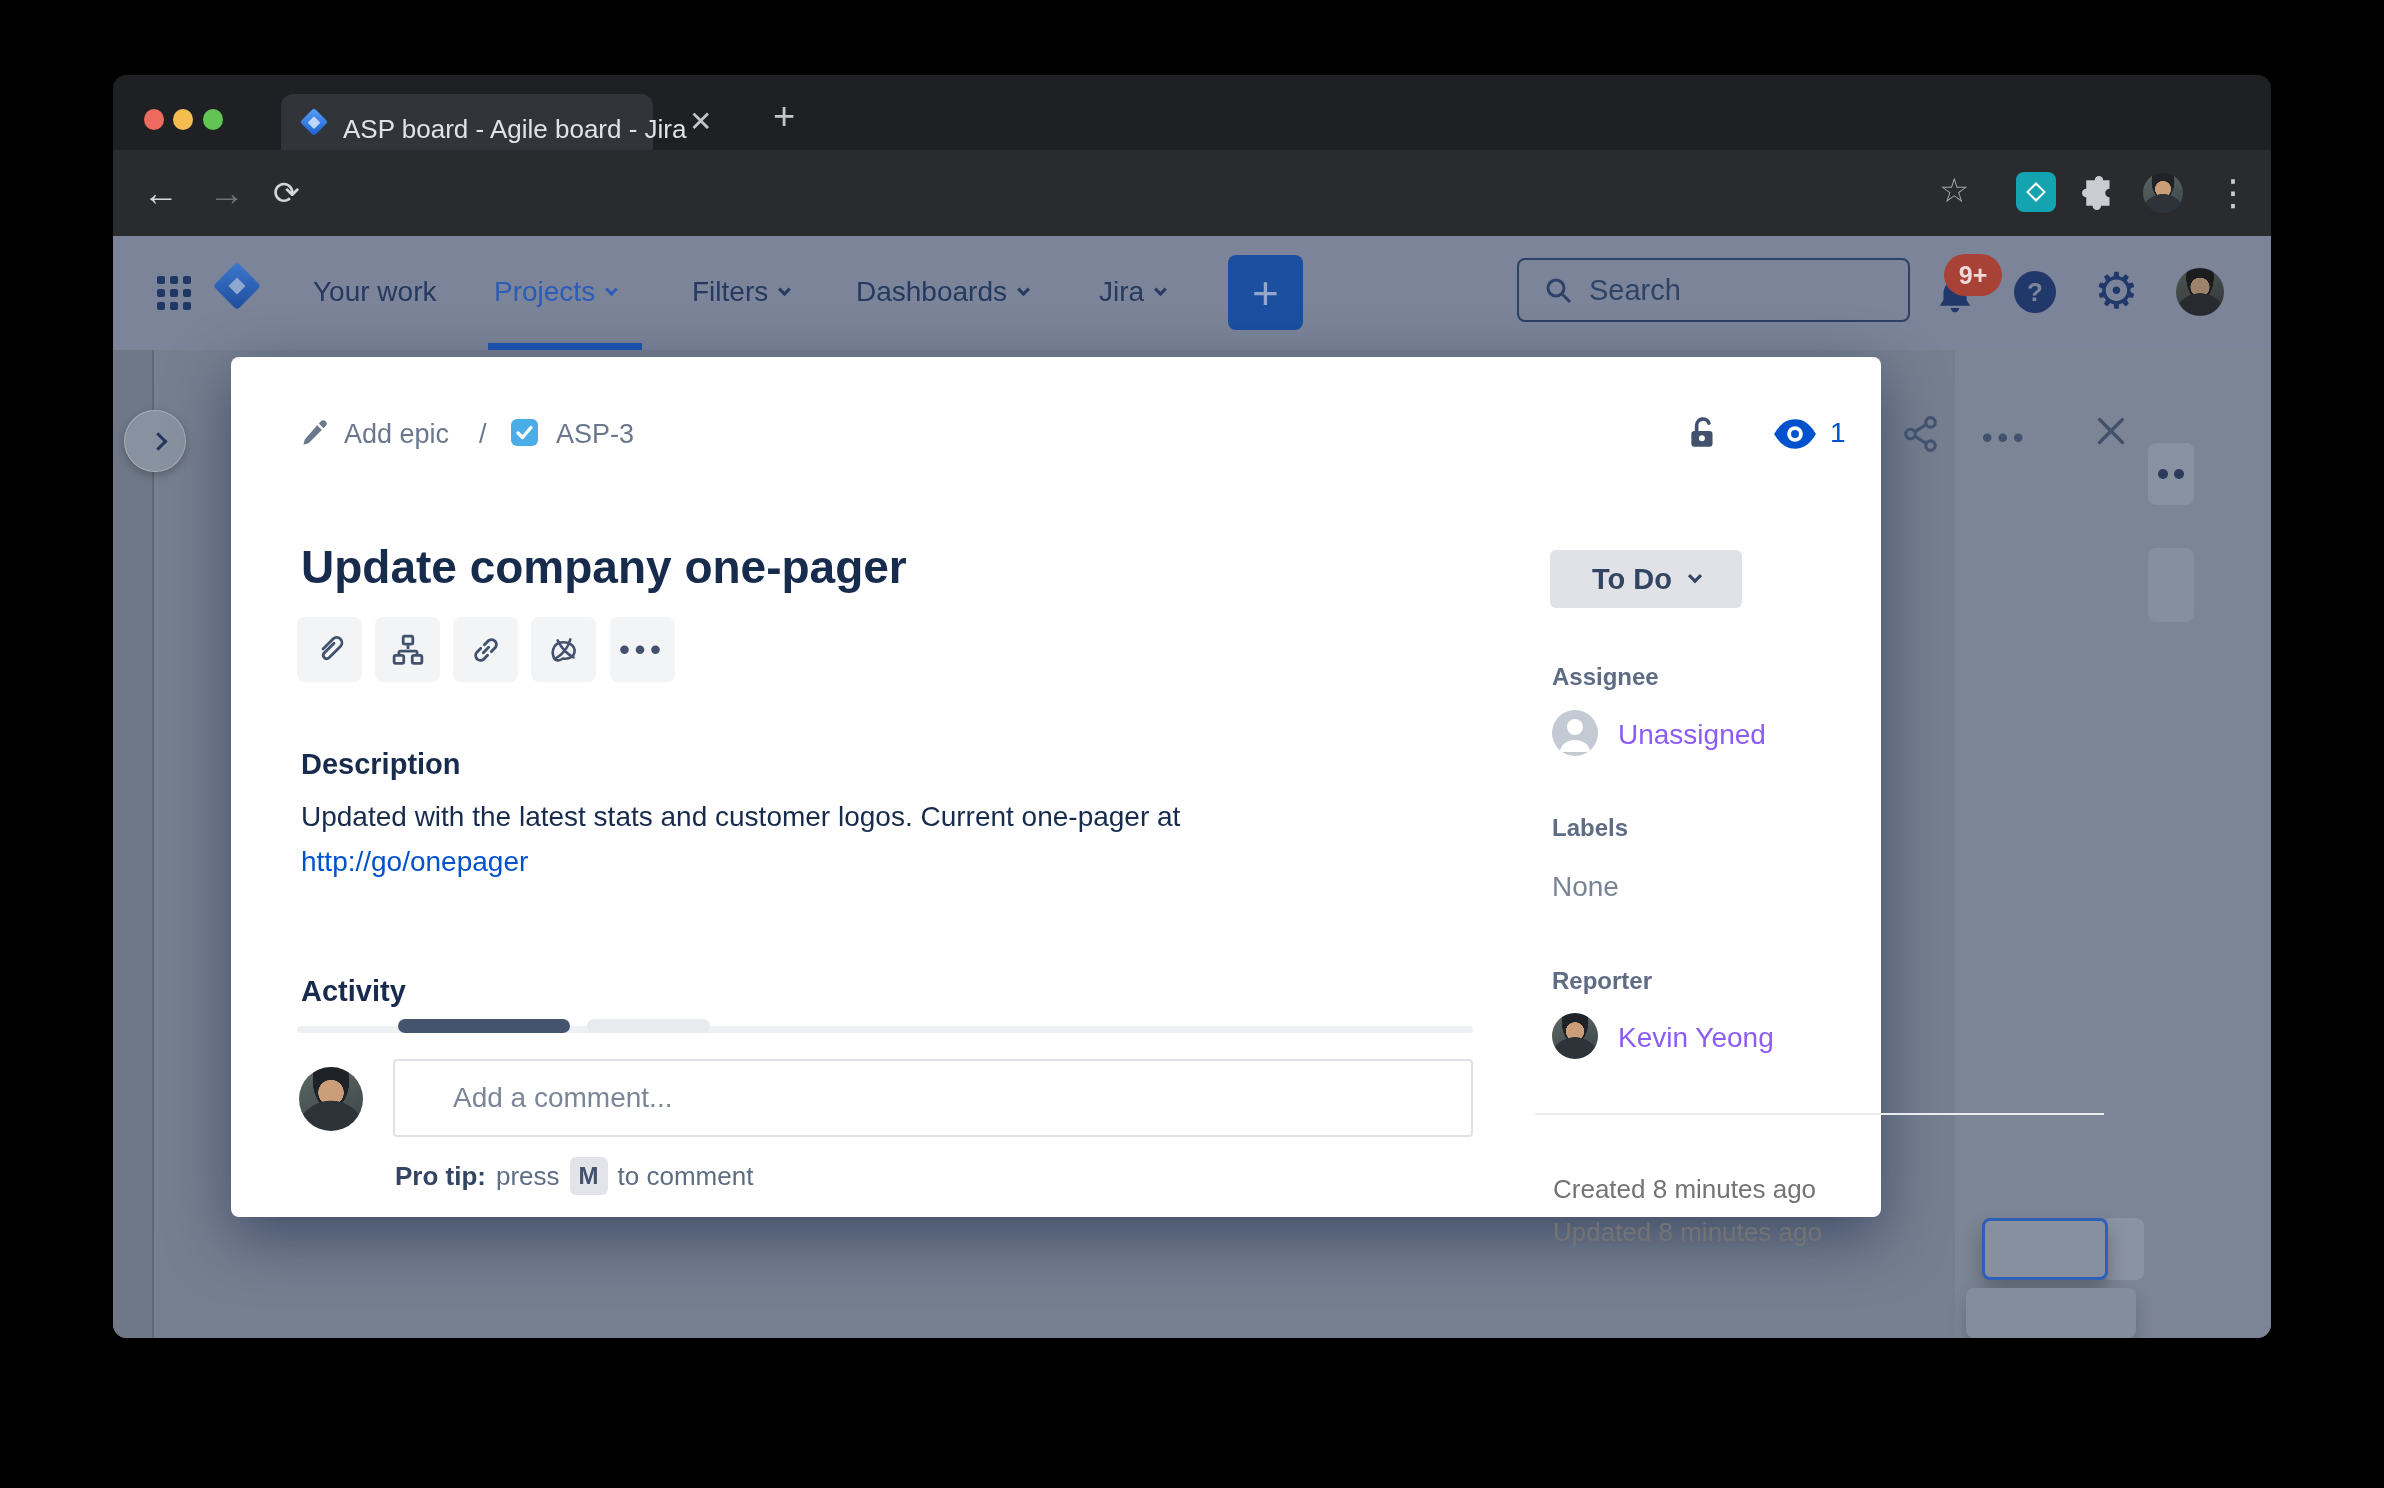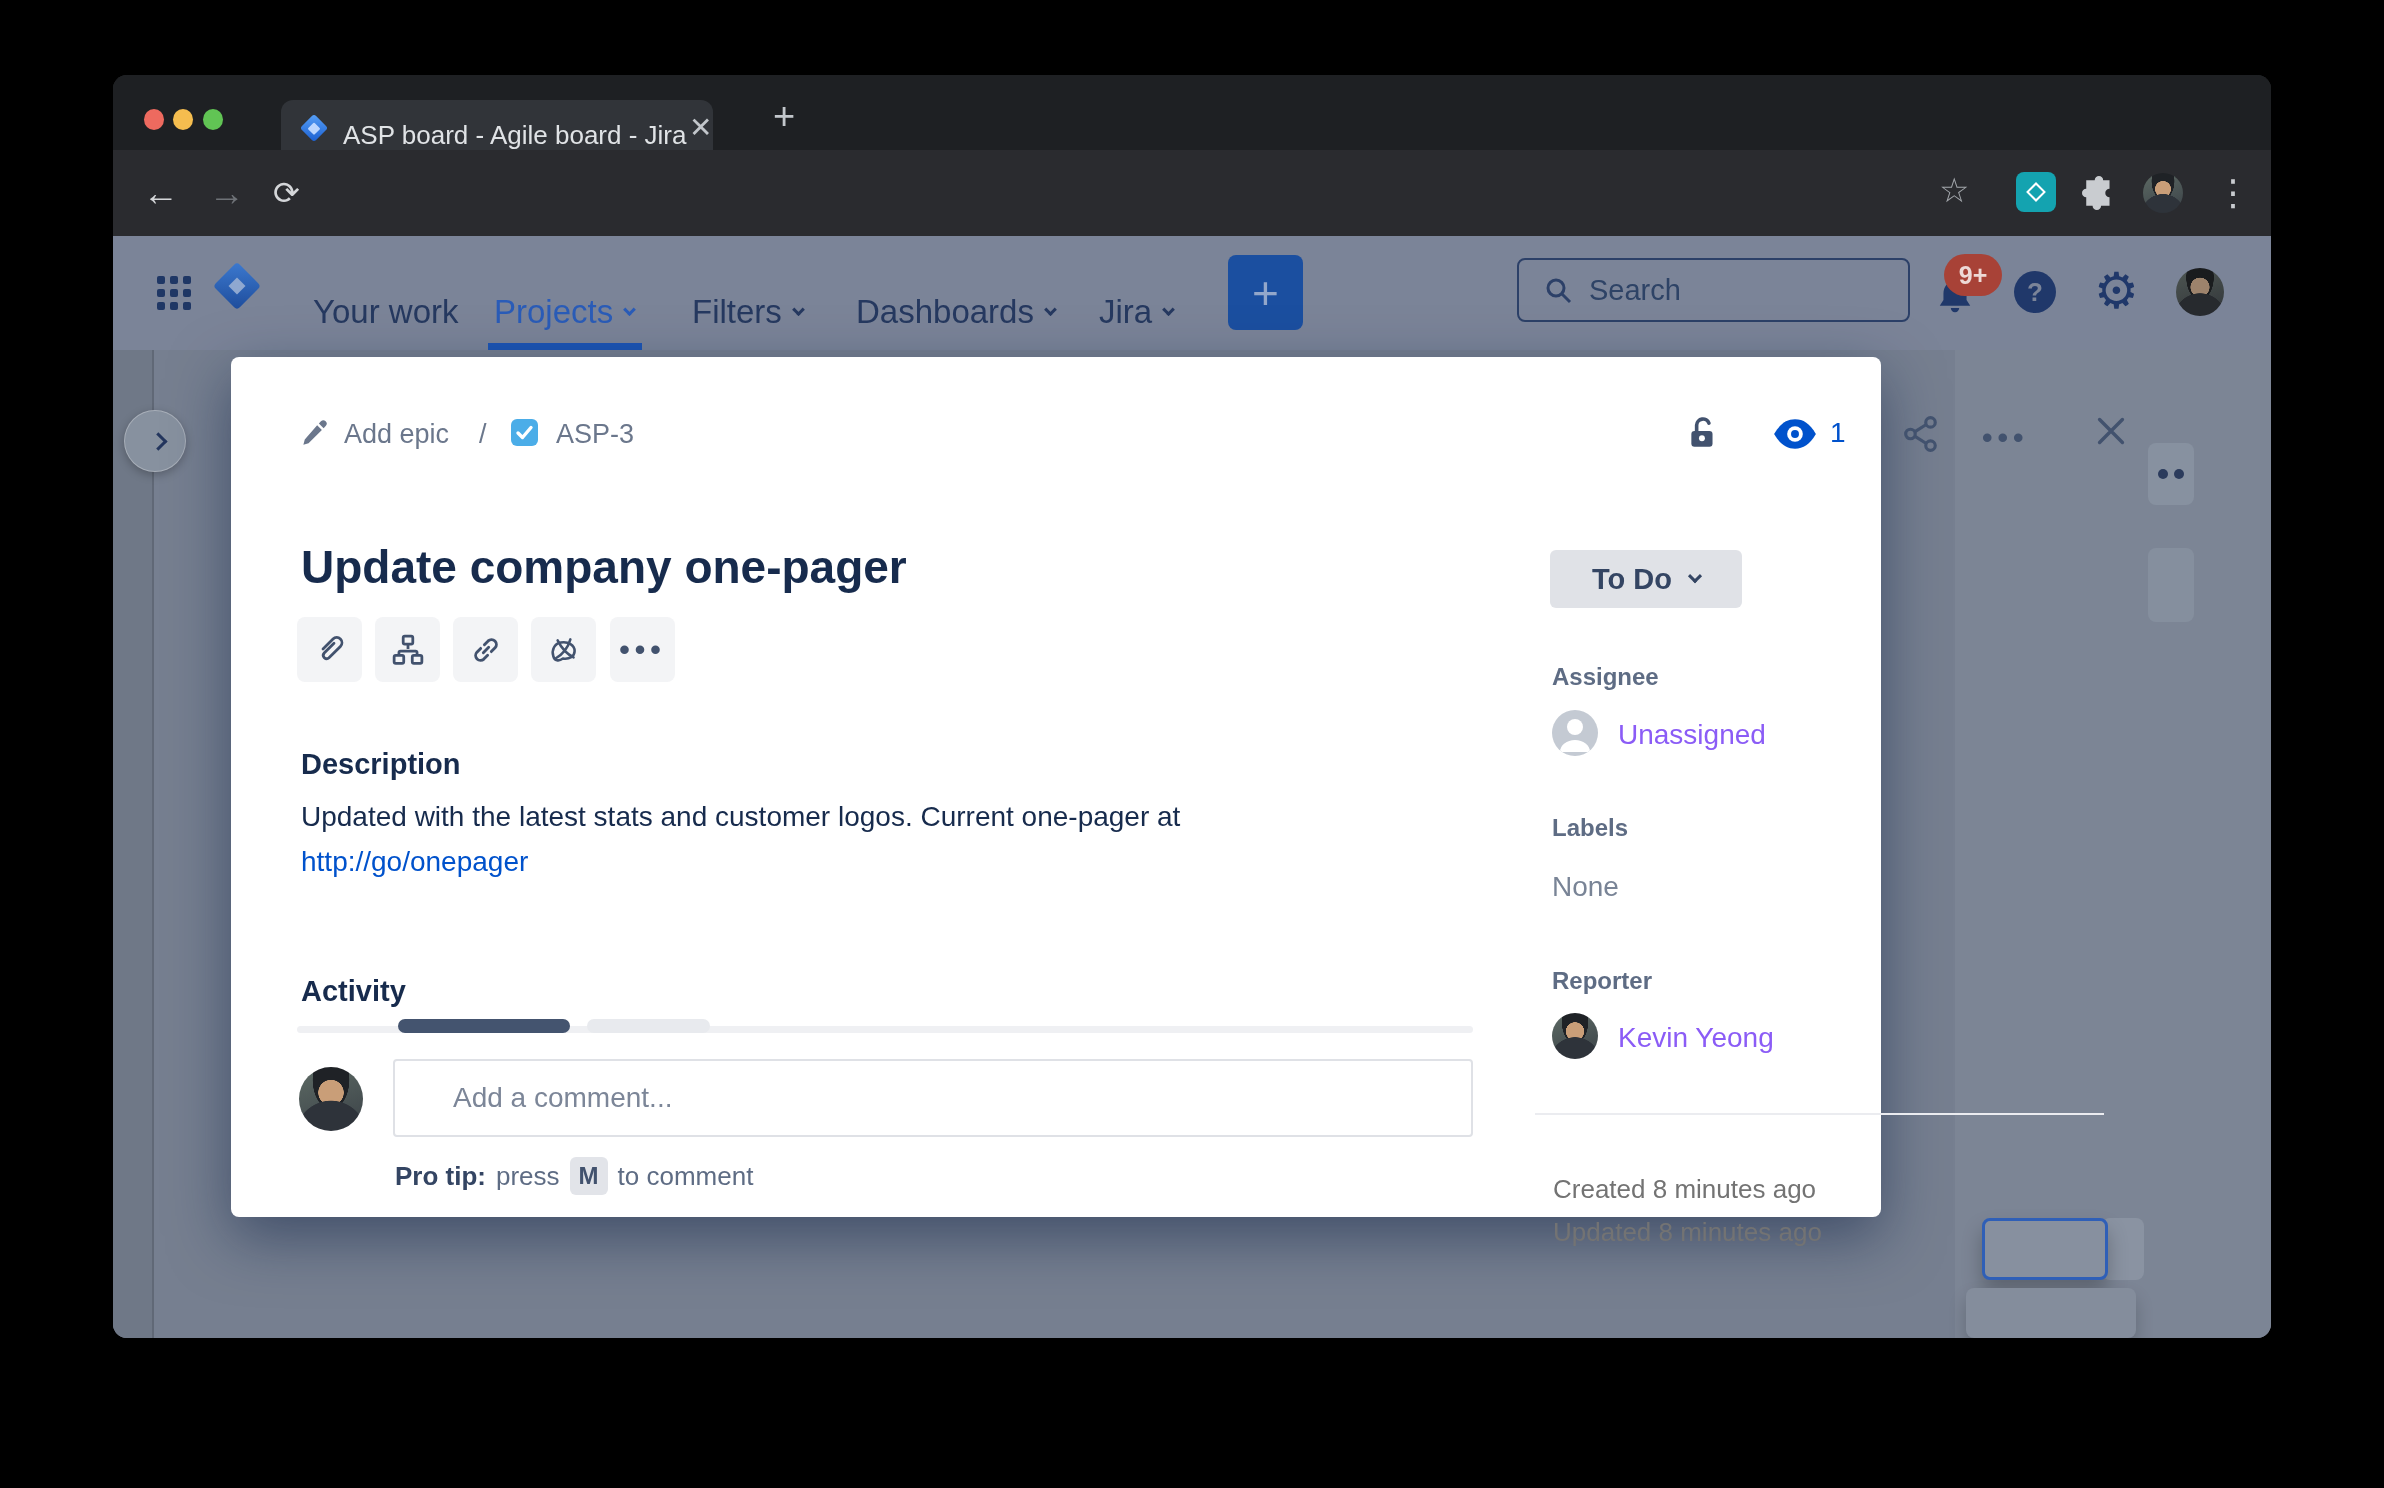--- a/index.html
+++ b/index.html
@@ -9,41 +9,41 @@
   .txt { position:absolute; white-space:nowrap; line-height:1; }
   .flexc { display:flex; align-items:center; justify-content:center; }
 
   
   .window { position:absolute; left:113px; top:75px; width:2158px; height:1263px;
             border-radius:14px; overflow:hidden; background:#2A2B2F; }
 
   
   .tabstrip { position:absolute; left:0; top:0; width:100%; height:75px; background:#1E2023; }
   .light { position:absolute; top:34px; width:20px; height:21px; border-radius:50%; }
-  .tab { position:absolute; left:168px; top:25px; width:432px; height:56px; background:#313439;
+  .tab { position:absolute; left:168px; top:19px; width:372px; height:56px; background:#313439;
          border-radius:12px 12px 0 0; }
   .favicon { position:absolute; left:18px; top:13px; width:30px; height:30px; }
   .diamond { position:absolute; left:5px; top:5px; width:20px; height:20px; transform:rotate(45deg);
              border-radius:3px; background:linear-gradient(135deg,#57A0F7,#1B5FD0); }
   .diamond::after { content:""; position:absolute; left:5.5px; top:5.5px; width:9px; height:9px;
              border-radius:1px; background:#BCD7FF; }
   .tabtitle { left:62px; top:22px; font-size:26px; color:#E0E3E6; }
   .tabclose { left:408px; top:14px; font-size:28px; color:#C2C6CB; }
   .newtab { left:660px; top:22px; font-size:38px; color:#C2C6CB; }
 
   
   .toolbar { position:absolute; left:0; top:75px; width:100%; height:86px; background:#2A2B2F; }
   .navglyph { position:absolute; top:22px; font-size:36px; color:#D4D6D9; }
   .urlpill { position:absolute; left:227px; top:14px; width:1590px; height:58px; border-radius:29px;
              background:#1B1D20; display:flex; align-items:center; }
   .urltext { font-size:26px; margin-left:12px; }
 
   
   .navbar { position:absolute; left:0; top:161px; width:100%; height:114px; background:#7B8498; }
-  .navitem { position:absolute; top:40px; font-size:33px; color:#263960; font-weight:500; display:flex; align-items:center; gap:12px;margin-top:17px;}
+  .navitem { position:absolute; top:40px; font-size:28px; color:#263960; font-weight:500; display:flex; align-items:center; gap:12px;}
   .chev { display:inline-block; width:9px; height:9px; border-right:3px solid #263960;
           border-bottom:3px solid #263960; transform:rotate(45deg) translate(-2px,-2px); }
   .dots9 { position:absolute; left:44px; top:40px; width:8px; height:8px; background:#1F3765; border-radius:2px;
            box-shadow:13px 0 #1F3765,26px 0 #1F3765,0 13px #1F3765,13px 13px #1F3765,26px 13px #1F3765,
                       0 26px #1F3765,13px 26px #1F3765,26px 26px #1F3765; }
   .jlogo { position:absolute; left:107px; top:33px; width:34px; height:34px; transform:rotate(45deg);
            border-radius:4px; background:linear-gradient(135deg,#3C79CF,#1E4C9B); }
   .jlogo::after { content:""; position:absolute; left:11px; top:11px; width:12px; height:12px; background:#8FA8D0; }
   .underline { position:absolute; left:375px; bottom:0; width:154px; height:7px; background:#1D55B4; }
   .createbtn { position:absolute; left:1115px; top:19px; width:75px; height:75px; border-radius:8px;

